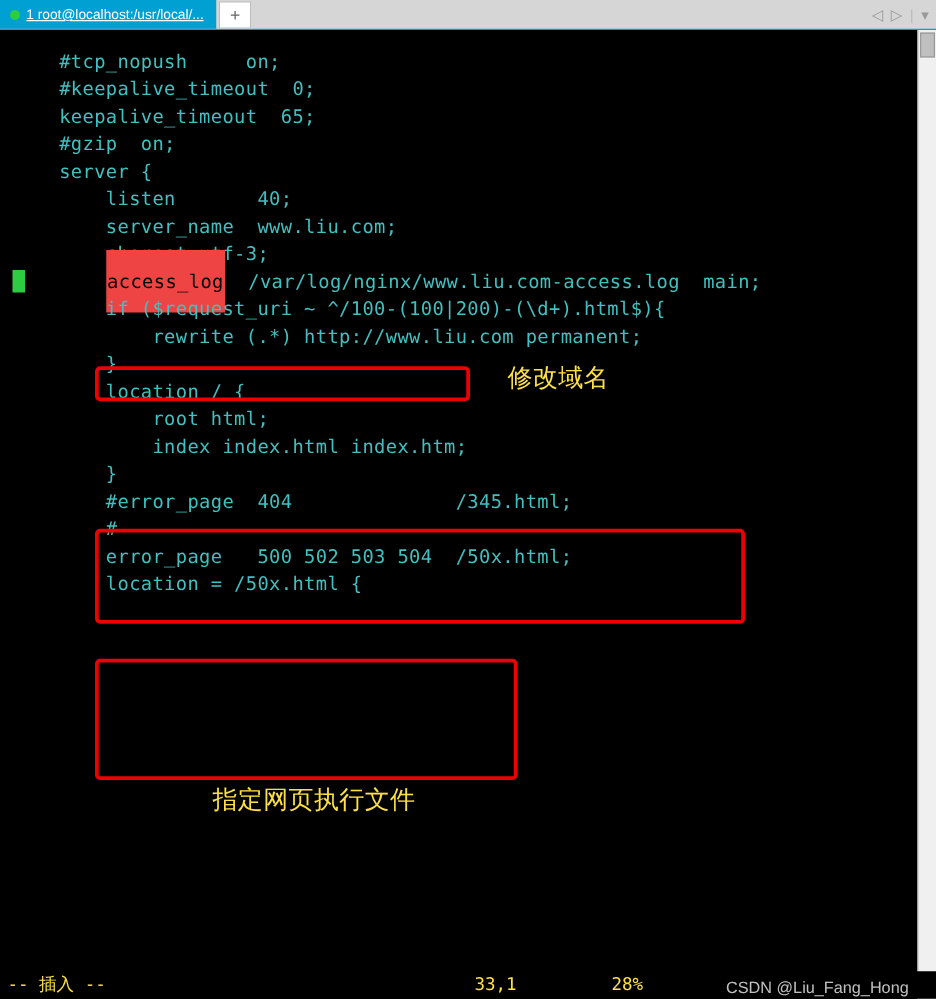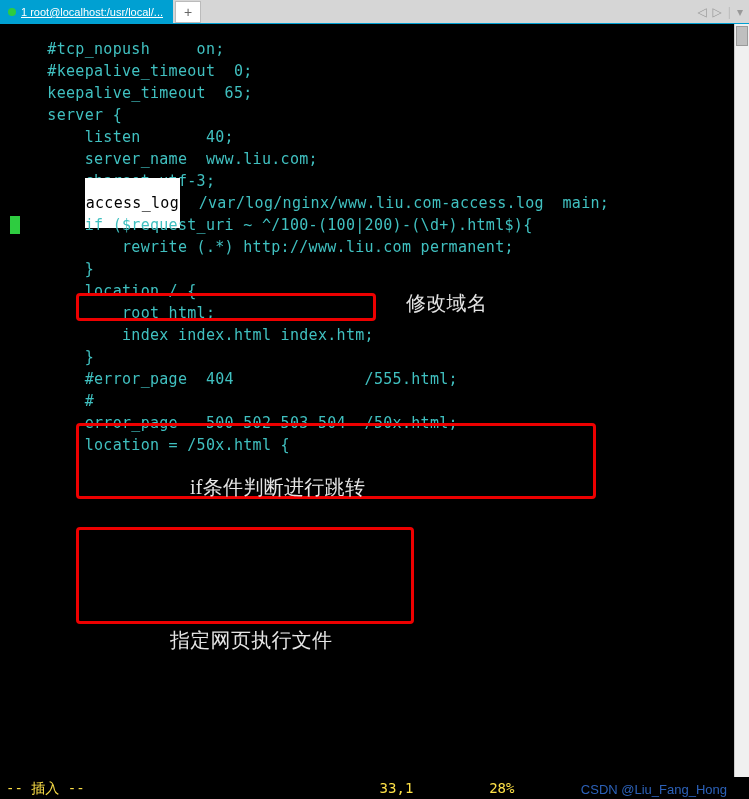--- a/index.html
+++ b/index.html
@@ -53,33 +53,33 @@
     height: calc(100% - 24px - 22px);
     overflow: hidden;
   }
   .line { white-space: pre; padding-left: 10px; }
   .cursor-mark {
     position: absolute;
     left: 10px; top: 192px;
     width: 10px; height: 18px;
     background: #2ecc40;
   }
-  .hl-bg { background: #ffffff; color: #000; padding: 16px 1px; }
+  .hl-bg { background: #ef4444; color: #000; padding: 16px 1px; }
   .red-box {
     position: absolute;
     border: 3px solid #e00;
     border-radius: 4px;
     pointer-events: none;
   }
   .box1 { left: 76px; top: 269px; width: 300px; height: 28px; }
   .box2 { left: 76px; top: 399px; width: 520px; height: 76px; }
   .box3 { left: 76px; top: 503px; width: 338px; height: 97px; }
   .anno {
     position: absolute;
-    color: #e5e5e5;
+    color: #fde047;
     font-family: "SimSun","Songti SC",serif;
     font-size: 20px;
     font-weight: 500;
     pointer-events: none;
   }
   .anno1 { left: 406px; top: 268px; }
   .anno2 { left: 190px; top: 452px; }
   .anno3 { left: 170px; top: 605px; }
   .statusbar {
     position: absolute; left: 0; bottom: 0;
@@ -93,21 +93,21 @@
   .scrollbar {
     position: absolute; right: 0; top: 24px; bottom: 0;
     width: 15px; background: #f0f0f0; border-left: 1px solid #ccc;
   }
   .scrollthumb {
     position: absolute; left: 1px; top: 2px;
     width: 12px; height: 20px; background: #bfbfbf; border: 1px solid #9a9a9a;
   }
   .watermark {
     position: absolute; right: 22px; bottom: 2px;
-    color: #3b82f6; font-family: Arial, sans-serif;
+    color: #ffffff; font-family: Arial, sans-serif;
     font-size: 13px; opacity: 0.75;
   }
 </style>
 </head>
 <body>
 
 <div class="tabbar">
   <div class="tab">
     <span class="dot"></span>
     <span class="title">1 root@localhost:/usr/local/...</span>
@@ -122,51 +122,51 @@
 </div>
 
 <div class="terminal">
   <div class="cursor-mark"></div>
 
   <div class="line">    #tcp_nopush     on;</div>
   <div class="line"></div>
   <div class="line">    #keepalive_timeout  0;</div>
   <div class="line">    keepalive_timeout  65;</div>
   <div class="line"></div>
+  <div class="line">    #gzip  on;</div>
   <div class="line"></div>
   <div class="line">    server {</div>
   <div class="line">        listen       40;</div>
   <div class="line">        server_name  www.liu.com;</div>
   <div class="line"></div>
   <div class="line">        charset utf-3;</div>
   <div class="line"></div>
   <div class="line"><span>        </span><span class="hl-bg">access_log</span><span>  /var/log/nginx/www.liu.com-access.log  main;</span></div>
   <div class="line"></div>
   <div class="line">        if ($request_uri ~ ^/100-(100|200)-(\d+).html$){</div>
   <div class="line">            rewrite (.*) http://www.liu.com permanent;</div>
   <div class="line">        }</div>
   <div class="line"></div>
   <div class="line"></div>
   <div class="line">        location / {</div>
   <div class="line">            root html;</div>
   <div class="line">            index index.html index.htm;</div>
   <div class="line">        }</div>
   <div class="line"></div>
   <div class="line"></div>
-  <div class="line">        #error_page  404              /555.html;</div>
+  <div class="line">        #error_page  404              /345.html;</div>
   <div class="line"></div>
   <div class="line">        #</div>
   <div class="line">        error_page   500 502 503 504  /50x.html;</div>
   <div class="line">        location = /50x.html {</div>
 
   <div class="red-box box1"></div>
   <div class="red-box box2"></div>
   <div class="red-box box3"></div>
   <div class="anno anno1">修改域名</div>
-  <div class="anno anno2">if条件判断进行跳转</div>
   <div class="anno anno3">指定网页执行文件</div>
 </div>
 
 <div class="scrollbar">
   <div class="scrollthumb"></div>
 </div>
 
 <div class="statusbar"><span>-- 插入 --</span>                                   <span>33,1</span>         <span>28%</span></div>
 
 <div class="watermark">CSDN @Liu_Fang_Hong</div>

